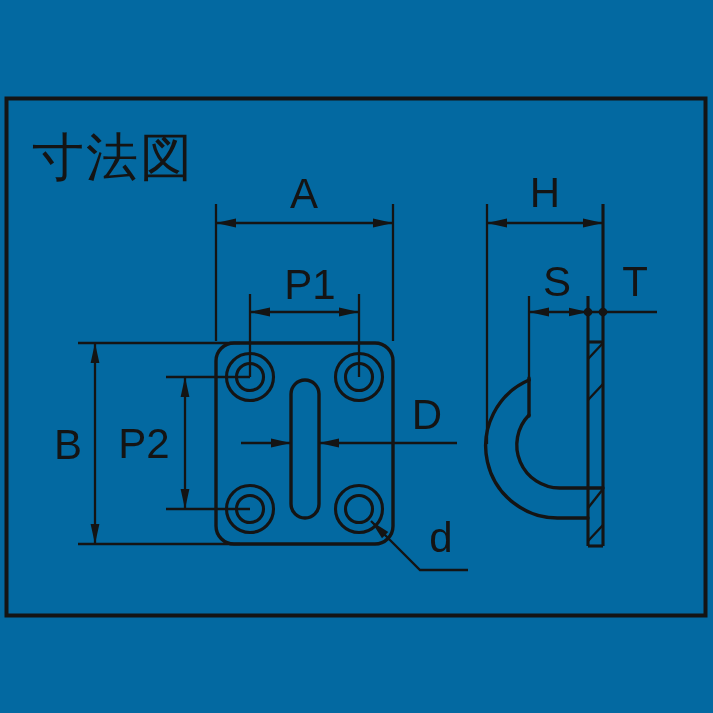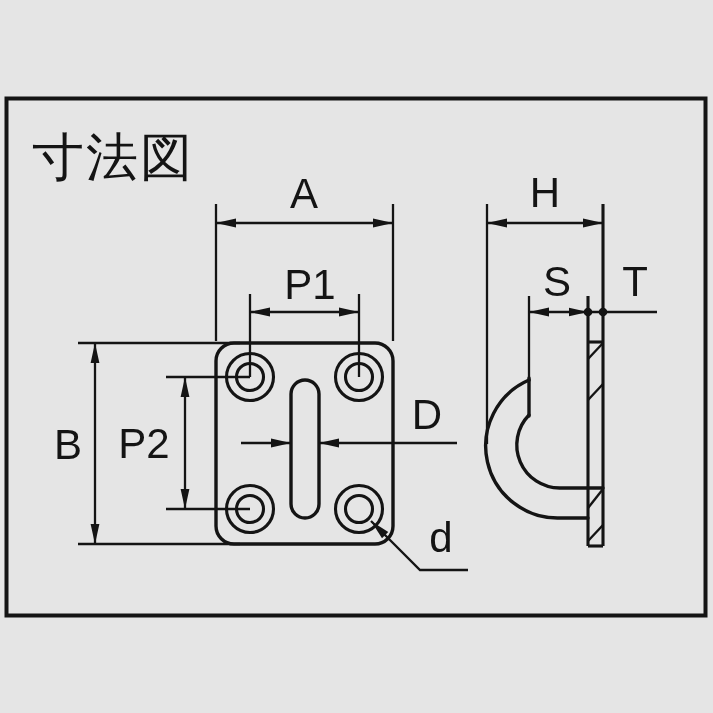--- a/index.html
+++ b/index.html
@@ -1,16 +1,16 @@
 <!DOCTYPE html>
 <html><head>
 <meta charset="utf-8">
 <style>
   html,body{margin:0;padding:0;background:#ffffff;}
-  .stage{position:relative;width:713px;height:713px;background:#e5e5e5;overflow:hidden;}
+  .stage{position:relative;width:713px;height:713px;background:#0369a1;overflow:hidden;}
   svg{display:block;}
   .border-rect{fill:none;stroke:#141414;stroke-width:4;}
   .outline{fill:none;stroke:#141414;stroke-width:3.4;stroke-linecap:round;}
   .outline-circle{fill:none;stroke:#141414;stroke-width:3.1;}
   .dim{fill:none;stroke:#141414;stroke-width:2.3;stroke-linecap:butt;}
   .hatch{fill:none;stroke:#141414;stroke-width:2.4;stroke-linecap:butt;}
   .arrowfill{fill:#141414;stroke:none;}
   text{fill:#141414;font-family:"Liberation Sans","DejaVu Sans",sans-serif;}
   .title-label{font-size:52px;letter-spacing:2px;}
   .dim-label{font-size:42px;text-anchor:middle;}

